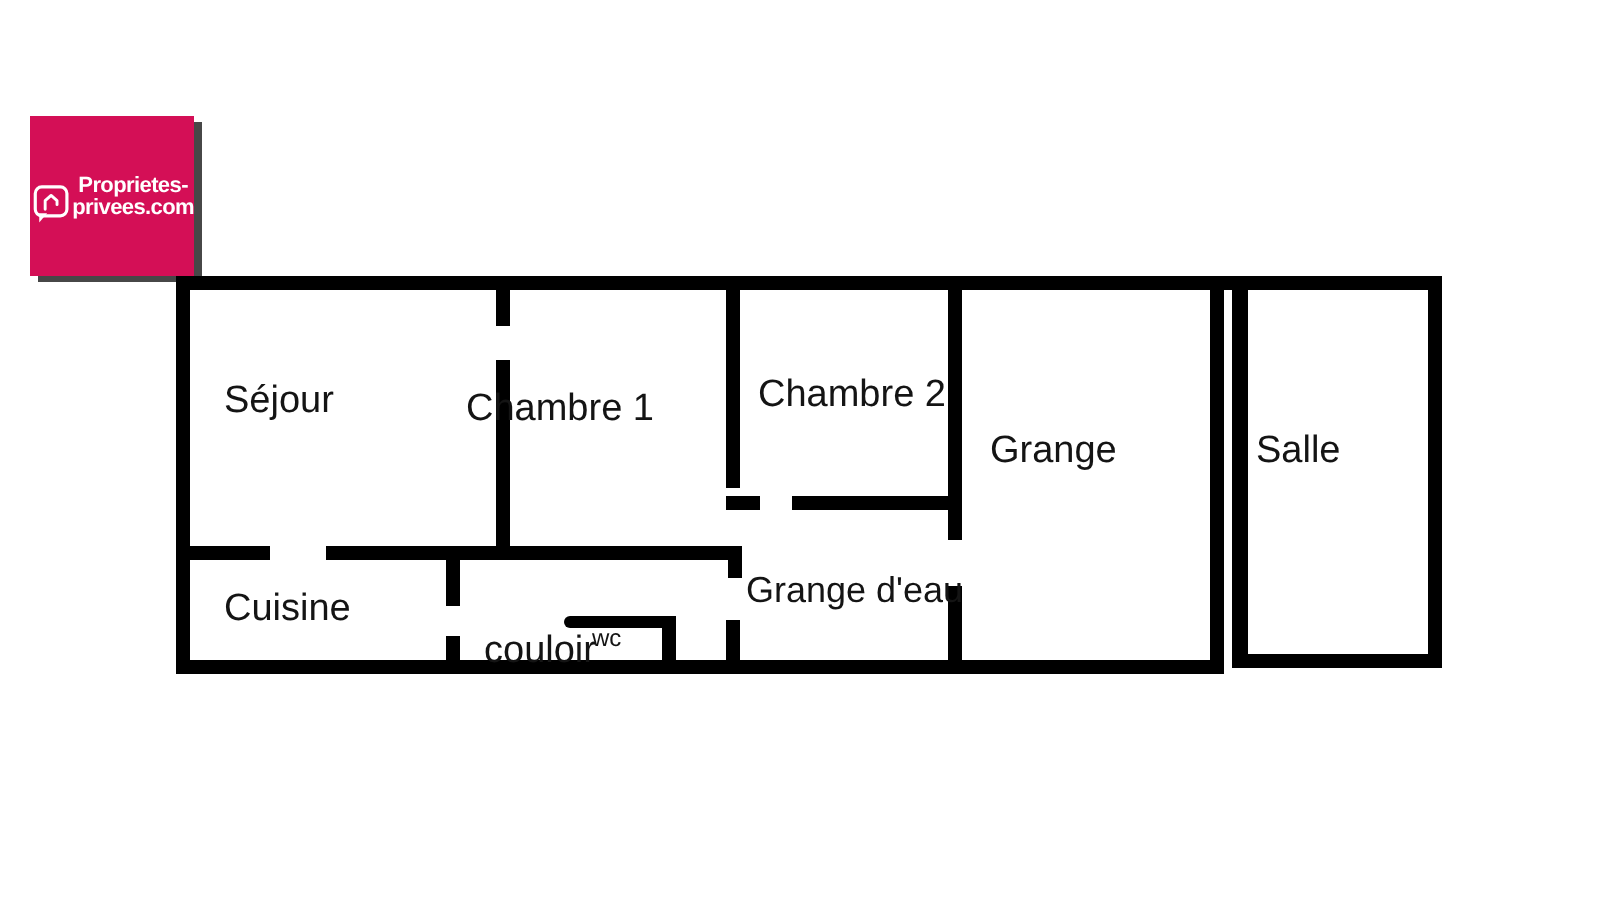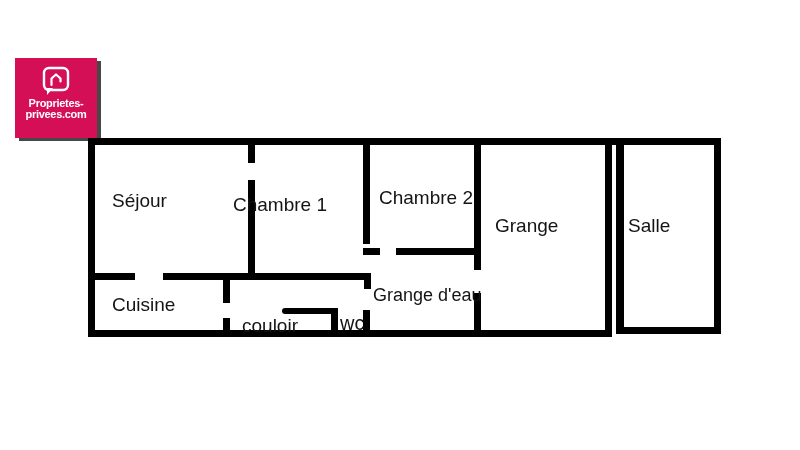--- a/index.html
+++ b/index.html
@@ -21,21 +21,21 @@
   
   .logo {
     position: absolute;
     left: 15px;
     top: 58px;
     width: 82px;
     height: 80px;
     background: #d40f56;
     box-shadow: 4px 3px 0 0 #474747;
     display: flex;
-    flex-direction: column;
+    flex-direction: row;
     align-items: center;
     justify-content: flex-start;
   }
   .logo svg { margin-top: 7px; display: block; }
   .logo-text {
     margin-top: 1px;
     color: #ffffff;
     font-weight: 700;
     font-size: 11px;
     line-height: 11px;
@@ -117,17 +117,17 @@
     <div class="wall" style="left:331px; top:308px; width:7px; height:22px;"></div>
 
     <div class="room-label" style="left:112px; top:190px;">Séjour</div>
     <div class="room-label" style="left:233px; top:194px;">Chambre 1</div>
     <div class="room-label" style="left:379px; top:187px;">Chambre 2</div>
     <div class="room-label" style="left:495px; top:215px;">Grange</div>
     <div class="room-label" style="left:628px; top:215px;">Salle</div>
     <div class="room-label" style="left:112px; top:294px;">Cuisine</div>
     <div class="room-label" style="left:242px; top:287px;margin-top:28px;">couloir</div>
     <div class="room-label" style="left:373px; top:285px; font-size:18px;">Grange d'eau</div>
-    <div class="room-label" style="left:296px; top:312px; font-size:20px;margin-left:44px;">wc</div>
+    <div class="room-label" style="left:296px; top:312px; font-size:12px;">wc</div>
   </div>
 
 
 </div>
 
 </body></html>

